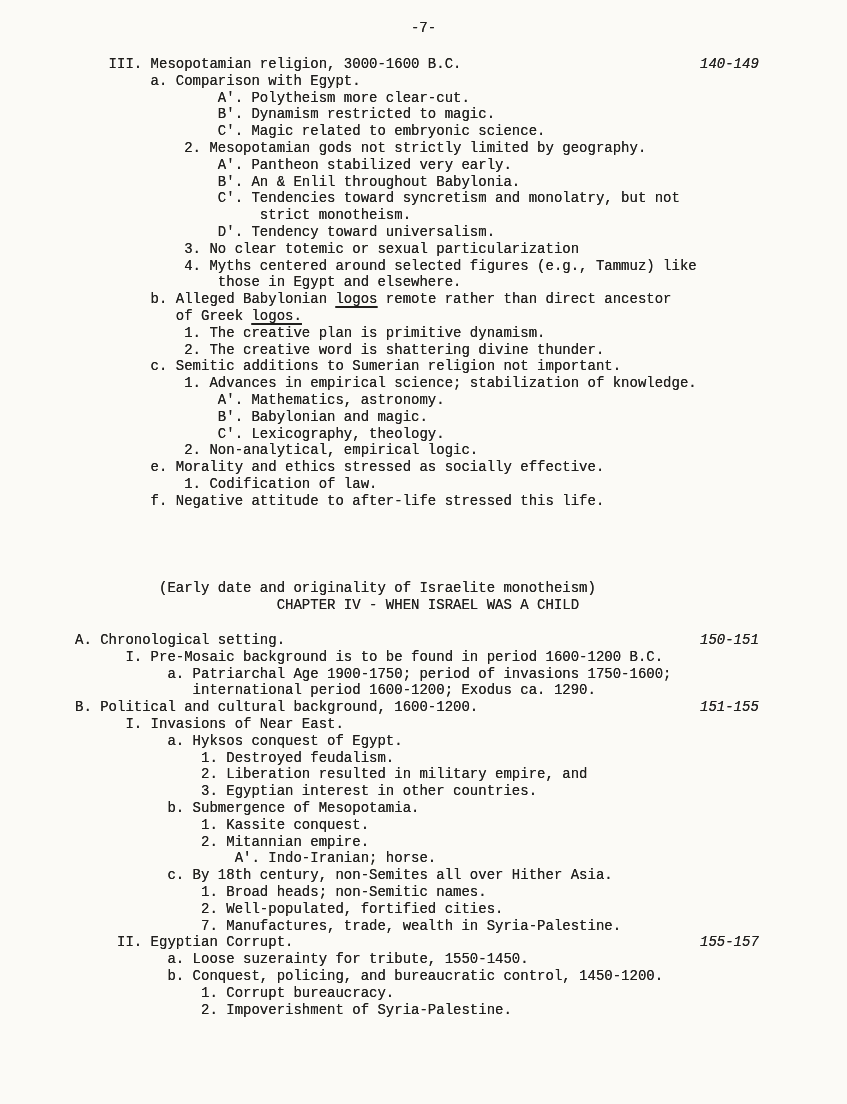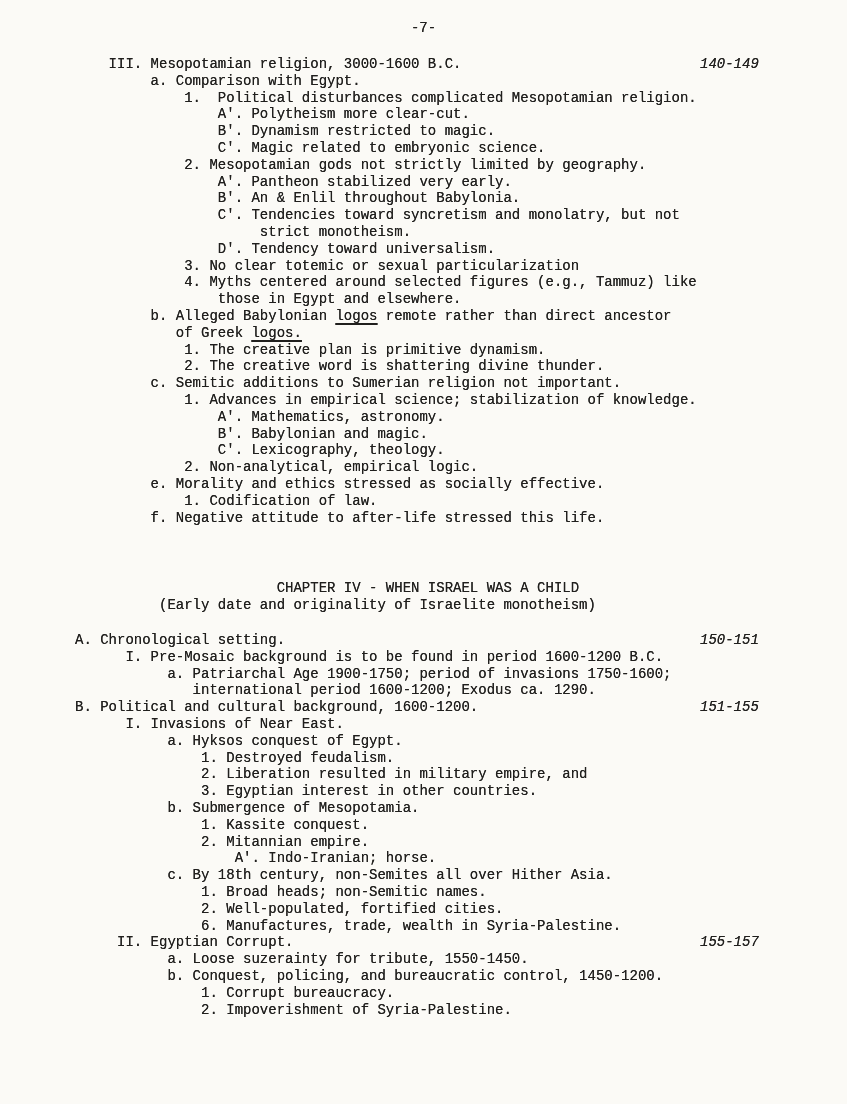--- a/index.html
+++ b/index.html
@@ -57,21 +57,20 @@
 </style>
 </head>
 <body>
 
 <div class="sheet">
   <div class="page-num">-7-</div>
 
   <div class="block" id="block-outline-top">
       <div class="line"><span>    III. Mesopotamian religion, 3000-1600 B.C.</span><span class="ref">140-149</span></div>
       <div class="line"><span>         a. Comparison with Egypt.</span></div>
-      <div class="line"><span>             1.  Political disturbances complicated Mesopotamian religion.</span></div>
       <div class="line"><span>                 A'. Polytheism more clear-cut.</span></div>
       <div class="line"><span>                 B'. Dynamism restricted to magic.</span></div>
       <div class="line"><span>                 C'. Magic related to embryonic science.</span></div>
       <div class="line"><span>             2. Mesopotamian gods not strictly limited by geography.</span></div>
       <div class="line"><span>                 A'. Pantheon stabilized very early.</span></div>
       <div class="line"><span>                 B'. An &amp; Enlil throughout Babylonia.</span></div>
       <div class="line"><span>                 C'. Tendencies toward syncretism and monolatry, but not</span></div>
       <div class="line"><span>                      strict monotheism.</span></div>
       <div class="line"><span>                 D'. Tendency toward universalism.</span></div>
       <div class="line"><span>             3. No clear totemic or sexual particularization</span></div>
@@ -86,42 +85,42 @@
       <div class="line"><span>                 A'. Mathematics, astronomy.</span></div>
       <div class="line"><span>                 B'. Babylonian and magic.</span></div>
       <div class="line"><span>                 C'. Lexicography, theology.</span></div>
       <div class="line"><span>             2. Non-analytical, empirical logic.</span></div>
       <div class="line"><span>         e. Morality and ethics stressed as socially effective.</span></div>
       <div class="line"><span>             1. Codification of law.</span></div>
       <div class="line"><span>         f. Negative attitude to after-life stressed this life.</span></div>
     </div>
 
   <div class="block" id="block-chapter">
+    <div class="line">          (Early date and originality of Israelite monotheism)</div>
     <div class="line">                        CHAPTER IV - WHEN ISRAEL WAS A CHILD</div>
-    <div class="line">          (Early date and originality of Israelite monotheism)</div>
   </div>
 
   <div class="block" id="block-outline-bottom">
       <div class="line"><span>A. Chronological setting.</span><span class="ref">150-151</span></div>
       <div class="line"><span>      I. Pre-Mosaic background is to be found in period 1600-1200 B.C.</span></div>
       <div class="line"><span>           a. Patriarchal Age 1900-1750; period of invasions 1750-1600;</span></div>
       <div class="line"><span>              international period 1600-1200; Exodus ca. 1290.</span></div>
       <div class="line"><span>B. Political and cultural background, 1600-1200.</span><span class="ref">151-155</span></div>
       <div class="line"><span>      I. Invasions of Near East.</span></div>
       <div class="line"><span>           a. Hyksos conquest of Egypt.</span></div>
       <div class="line"><span>               1. Destroyed feudalism.</span></div>
       <div class="line"><span>               2. Liberation resulted in military empire, and</span></div>
       <div class="line"><span>               3. Egyptian interest in other countries.</span></div>
       <div class="line"><span>           b. Submergence of Mesopotamia.</span></div>
       <div class="line"><span>               1. Kassite conquest.</span></div>
       <div class="line"><span>               2. Mitannian empire.</span></div>
       <div class="line"><span>                   A'. Indo-Iranian; horse.</span></div>
       <div class="line"><span>           c. By 18th century, non-Semites all over Hither Asia.</span></div>
       <div class="line"><span>               1. Broad heads; non-Semitic names.</span></div>
       <div class="line"><span>               2. Well-populated, fortified cities.</span></div>
-      <div class="line"><span>               6. Manufactures, trade, wealth in Syria-Palestine.</span></div>
+      <div class="line"><span>               7. Manufactures, trade, wealth in Syria-Palestine.</span></div>
       <div class="line"><span>     II. Egyptian Corrupt.</span><span class="ref">155-157</span></div>
       <div class="line"><span>           a. Loose suzerainty for tribute, 1550-1450.</span></div>
       <div class="line"><span>           b. Conquest, policing, and bureaucratic control, 1450-1200.</span></div>
       <div class="line"><span>               1. Corrupt bureaucracy.</span></div>
       <div class="line"><span>               2. Impoverishment of Syria-Palestine.</span></div>
     </div>
 </div>
 
 </body></html>

